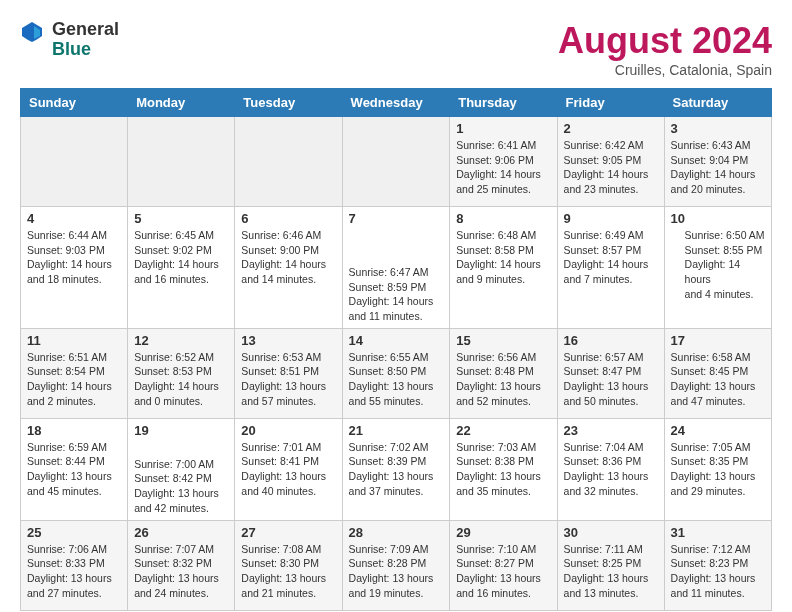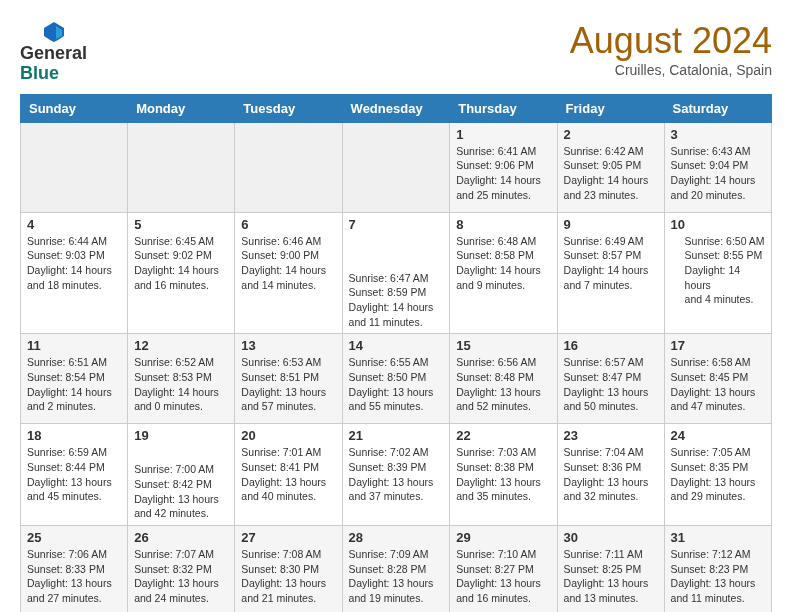--- a/index.html
+++ b/index.html
@@ -11,42 +11,40 @@
       padding: 20px;
     }
     .header {
       display: flex;
       justify-content: space-between;
       align-items: flex-start;
       margin-bottom: 10px;
     }
     .logo {
       display: flex;
-      align-items: center;
-      gap: 0;
-      flex-direction: column;
+      gap: 8px;
     }
     .logo-text {
       font-size: 18px;
       font-weight: bold;
       line-height: 1.1;
     }
     .logo-general { color: #333; }
     .logo-blue { color: #0f766e; }
     .logo-icon {
       width: 24px;
       height: 24px;
     }
     .title-block {
       text-align: right;
     }
     .month-year {
       font-size: 36px;
-      color: #a16207;
-      font-weight: normal;
+      color: #be185d;
+      font-weight: bold;
     }
     .location {
       font-size: 14px;
       color: #555;
     }
     table {
       width: 100%;
       border-collapse: collapse;
       font-size: 11px;
     }

